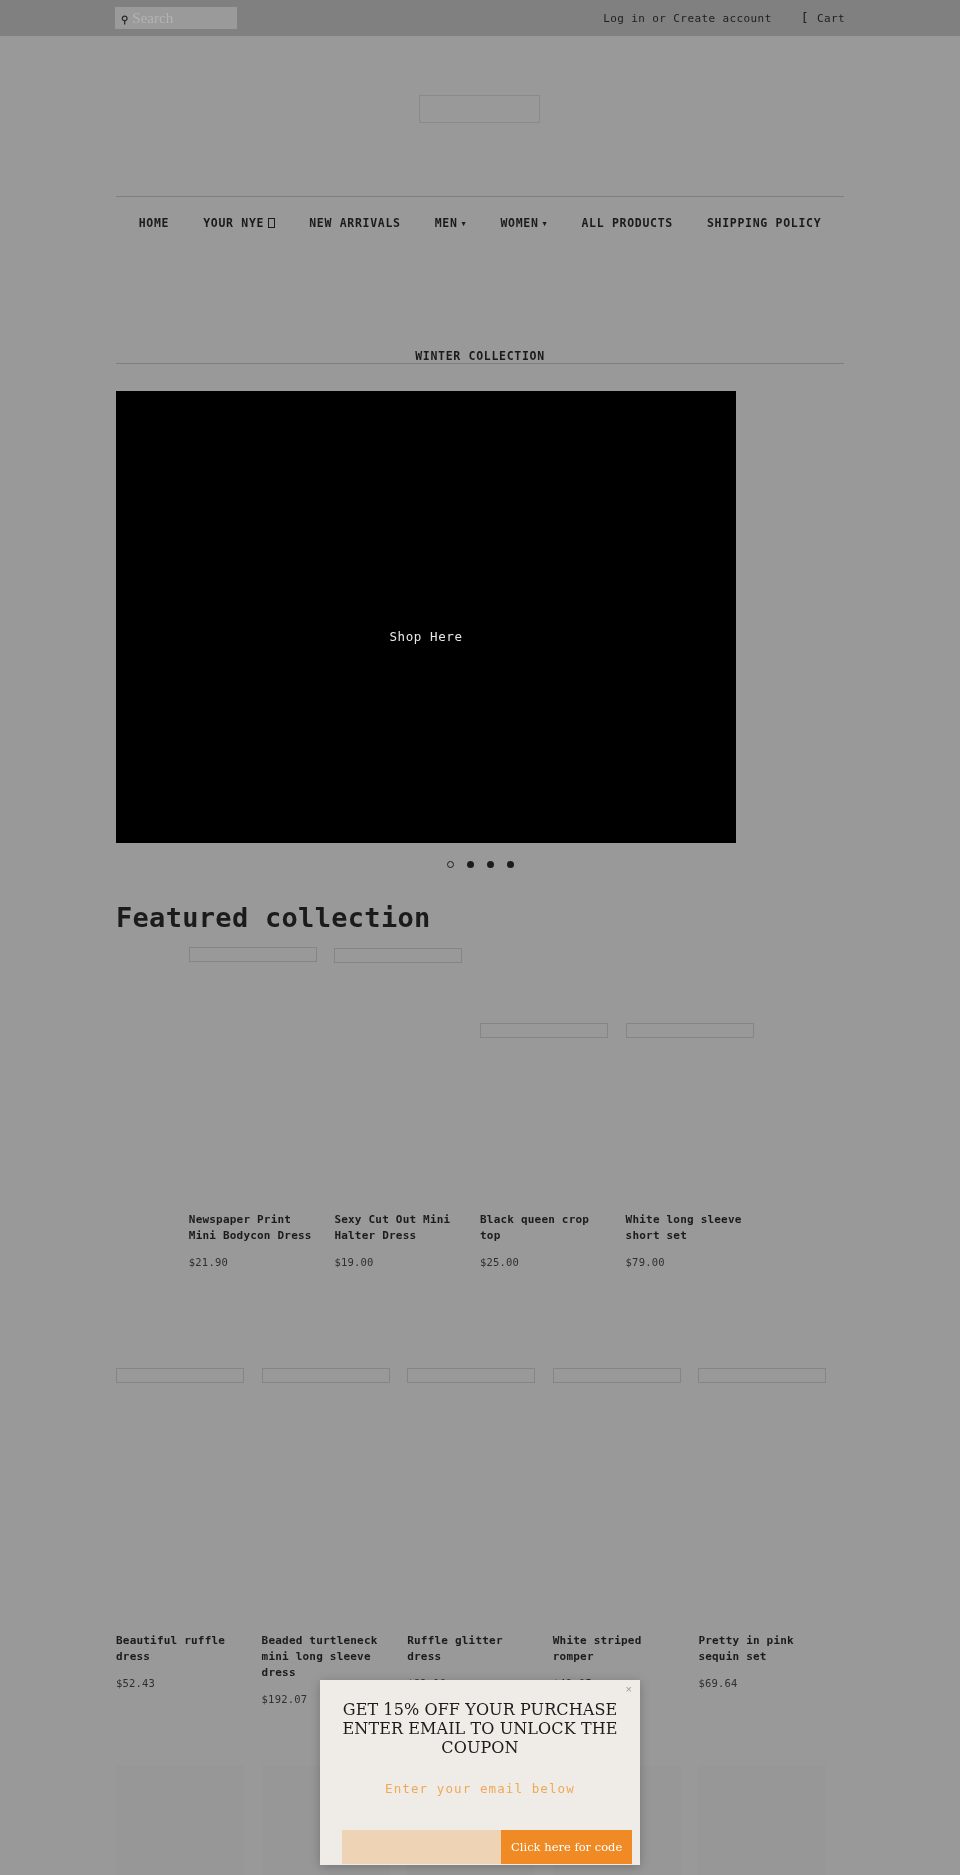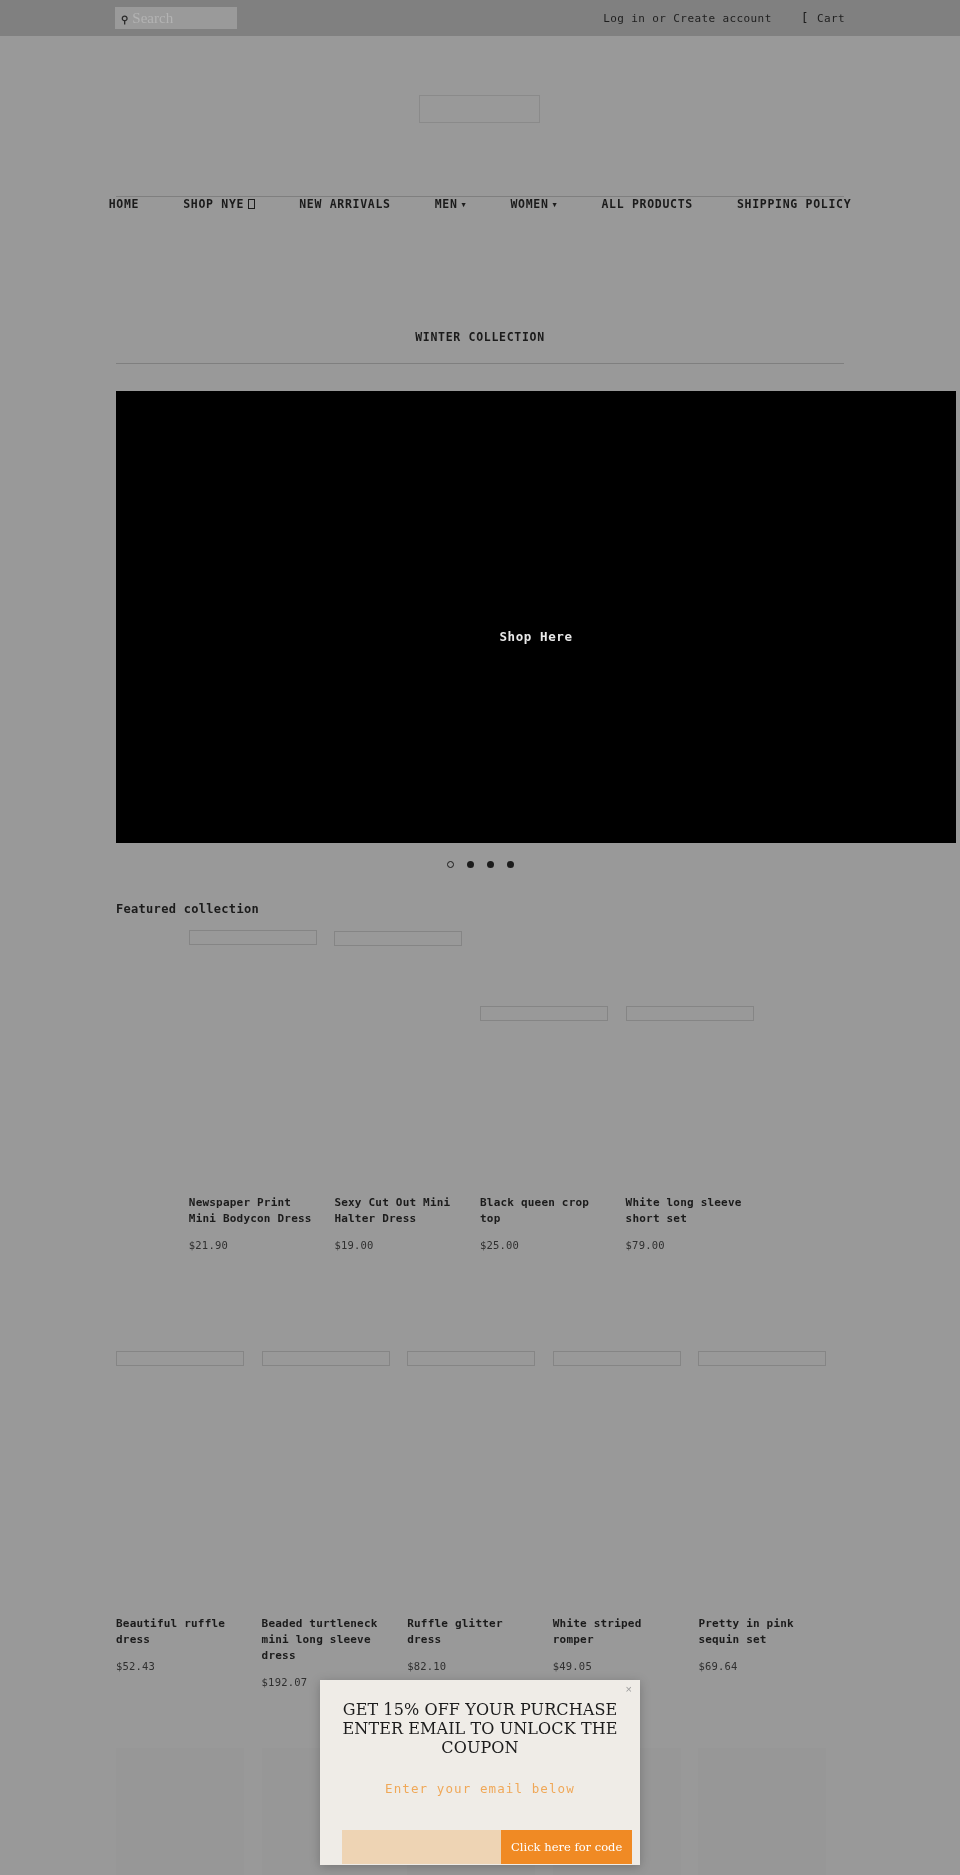--- a/index.html
+++ b/index.html
@@ -105,22 +105,22 @@
   
   .nav {
     width: 728px;
     margin: 0 auto;
     border-top: 1px solid #7f7f7f;
     border-bottom: 1px solid #7f7f7f;
   }
   .nav-row {
     display: flex;
     justify-content: center;
-    align-items: flex-start;
-    gap: 44px;
+    align-items: flex-end;
+    gap: 34px;
     height: 33px;
   }
   .nav-row.row2 { border-top: 0; }
   .nav-item {
     font-size: 11.5px;
     letter-spacing: 0.7px;
     color: #1b1b1b;
     font-weight: bold;
     text-decoration: none;
     white-space: nowrap;
@@ -140,25 +140,24 @@
     box-sizing: border-box;
     transform: translateY(1px);
   }
 
   
   .hero-wrap {
     width: 728px;
     margin: 27px auto 0 auto;
   }
   .hero {
-    width: 840px;
+    width: 620px;
     height: 452px;
     background: #000;
     position: relative;
-    font-weight: bold;
   }
   .hero-caption {
     position: absolute;
     left: 0;
     right: 0;
     top: 238px;
     text-align: center;
     color: #e8e8e8;
     font-size: 12.5px;
     letter-spacing: 0.6px;
@@ -181,21 +180,21 @@
     border: 1.4px solid #1c1c1c;
     box-sizing: border-box;
   }
 
   
   .section {
     width: 728px;
     margin: 0 auto;
   }
   .section-title {
-    font-size: 12px;
+    font-size: 27px;
     font-weight: bold;
     letter-spacing: 0.3px;
     color: #1b1b1b;
     margin: 34px 0 0 0;
   }
 
   .grid {
     display: flex;
     flex-wrap: wrap;
   }
@@ -330,21 +329,21 @@
 <div class="header">
   <div class="logo-box"></div>
 </div>
 
 <nav class="nav">
   <div class="nav-row" id="nav-row-1">
       <a class="nav-item" href="#">
         <span>HOME</span>
       </a>
       <a class="nav-item" href="#">
-        <span>SHOP NYE</span>
+        <span>YOUR NYE</span>
         <span class="tofu"></span>
       </a>
       <a class="nav-item" href="#">
         <span>NEW ARRIVALS</span>
       </a>
       <a class="nav-item" href="#">
         <span>MEN</span>
         <span class="caret">▼</span>
       </a>
       <a class="nav-item" href="#">

